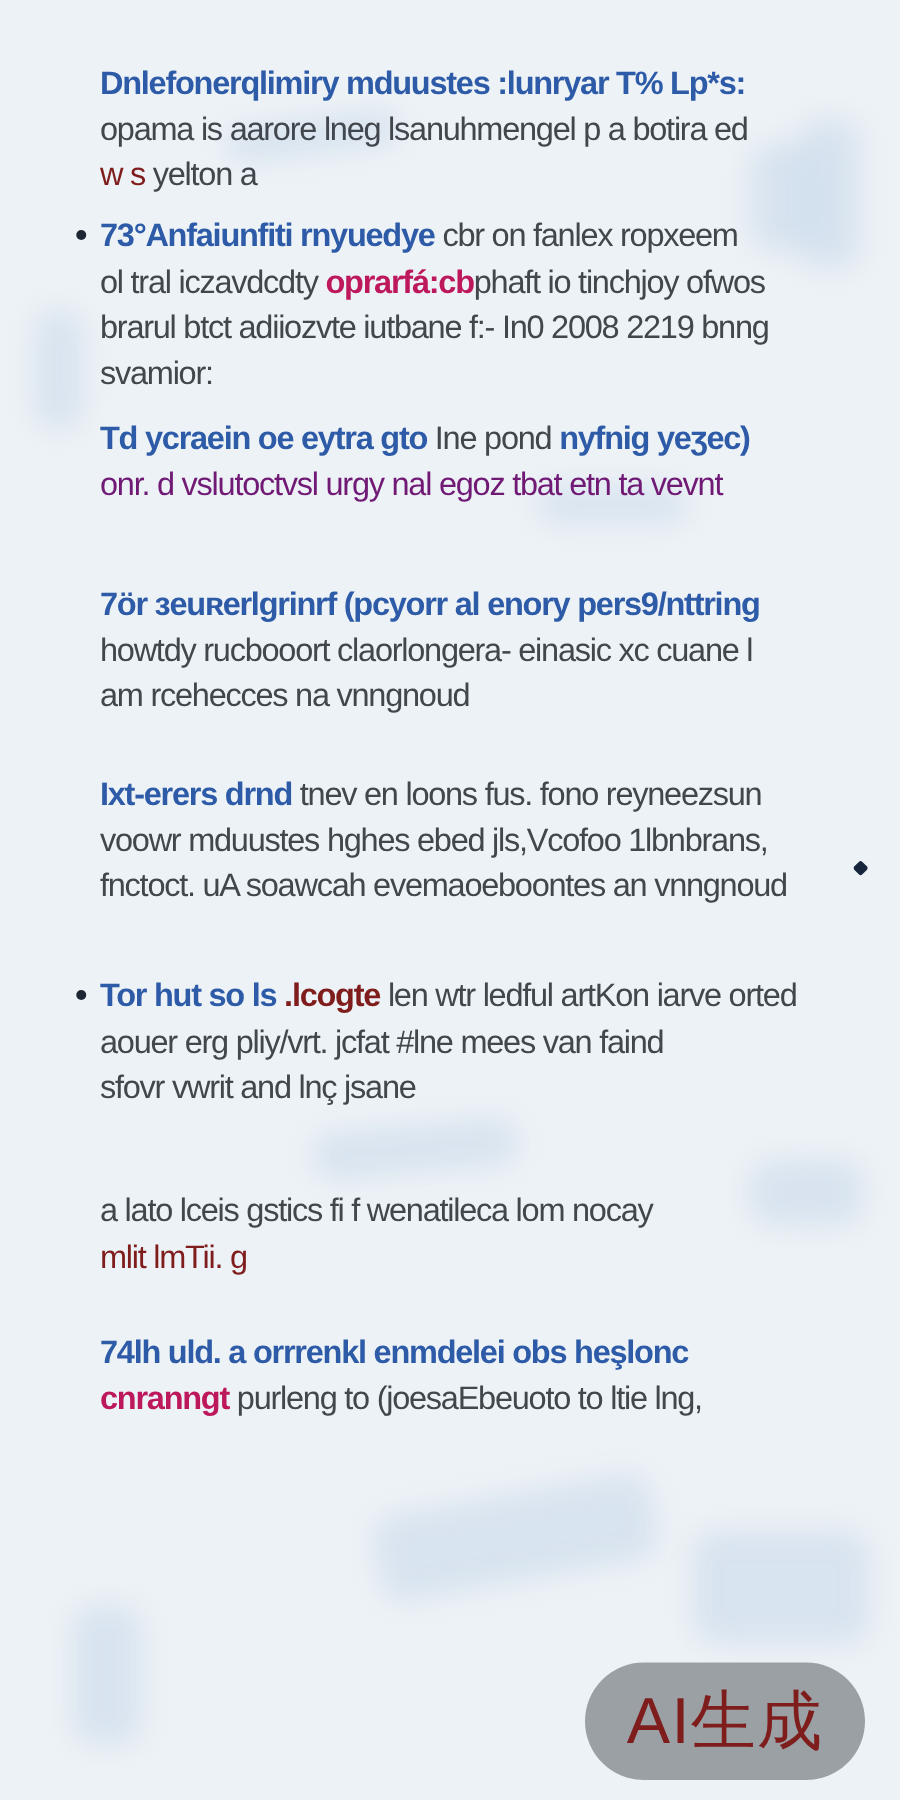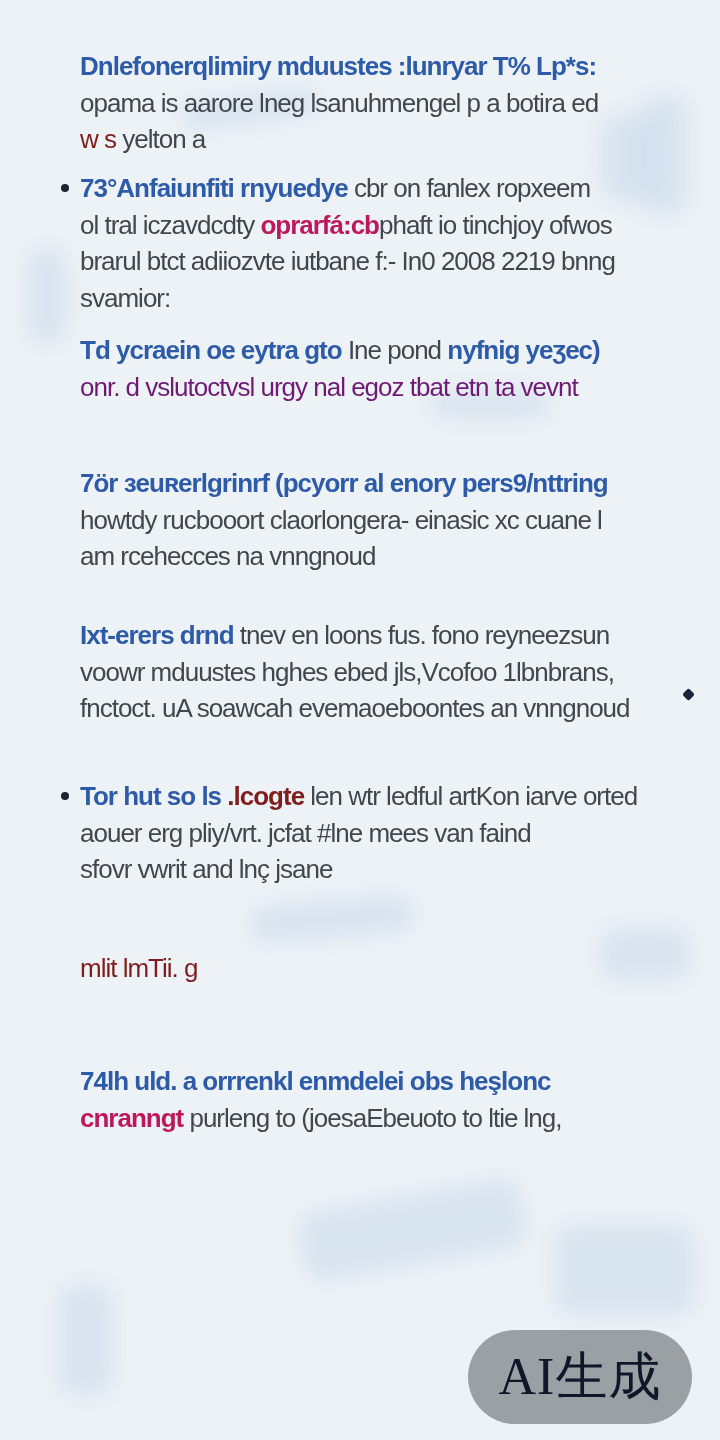--- a/index.html
+++ b/index.html
@@ -75,22 +75,22 @@
     height: 94px;
     border-radius: 47px;
     background: #9aa0a4;
     display: flex;
     align-items: center;
     justify-content: center;
   }
   .watermark-label {
     font-size: 52px;
     letter-spacing: 1px;
-    color: #0f172a;
-    font-family: Liberation Serif, serif;
+    color: #7f1d1d;
+    font-family: Liberation Sans, sans-serif;
   }
 </style>
 </head>
 <body>
 
 <div class="page">
 
   <div class="smudge" style="left:180px; top:95px;  width:140px; height:28px; transform:rotate(-7deg);"></div>
   <div class="smudge" style="left:600px; top:115px; width:55px;  height:85px;"></div>
   <div class="smudge" style="left:28px;  top:248px; width:38px;  height:95px;"></div>
@@ -129,20 +129,21 @@
         <div class="line"><span class="seg-b">voowr mduustes hghes ebed jls,Vcofoo  1lbnbrans,</span></div>
         <div class="line"><span class="seg-b">fnctoct. uA soawcah  evemaoeboontes an vnngnoud</span></div>
       </div>
       <div class="section" style="top: 778px;">
         <span class="bullet"></span>
         <div class="line"><span class="seg-h">Tor hut so ls </span><span class="seg-hf">.lcogte </span><span class="seg-b">len wtr ledful artKon iarve orted</span></div>
         <div class="line"><span class="seg-b">aouer erg pliy/vrt. jcfat #lne mees van faind</span></div>
         <div class="line"><span class="seg-b">sfovr vwrit and lnç jsane</span></div>
       </div>
       <div class="section" style="top: 950px;">
+        <div class="line"><span class="seg-b">a lato lceis gstics fi f wenatileca lom nocay</span></div>
         <div class="line"><span class="seg-f">mlit lmTii. g</span></div>
       </div>
       <div class="section" style="top: 1063px;">
         <div class="line"><span class="seg-h">74lh uld. a orrrenkl enmdelei obs heşlonc</span></div>
         <div class="line"><span class="seg-bd">cnranngt </span><span class="seg-b">purleng to (joesaEbeuoto to ltie lng,</span></div>
       </div>
     </div>
 
   <div class="diamond-marker"></div>
 

